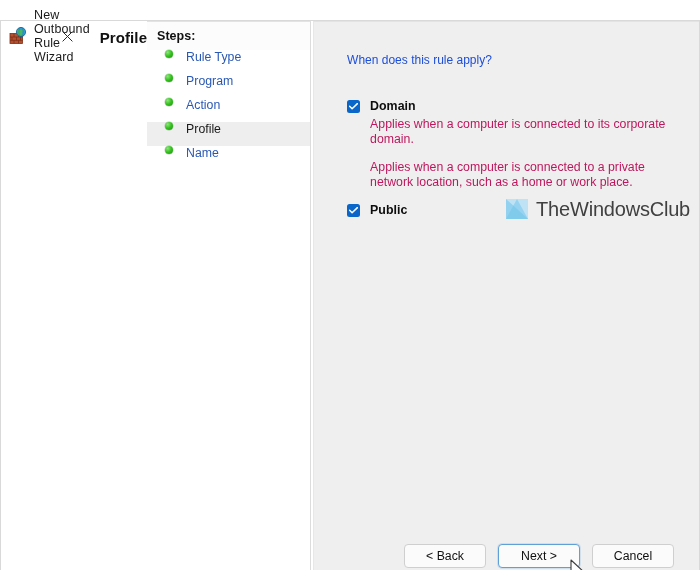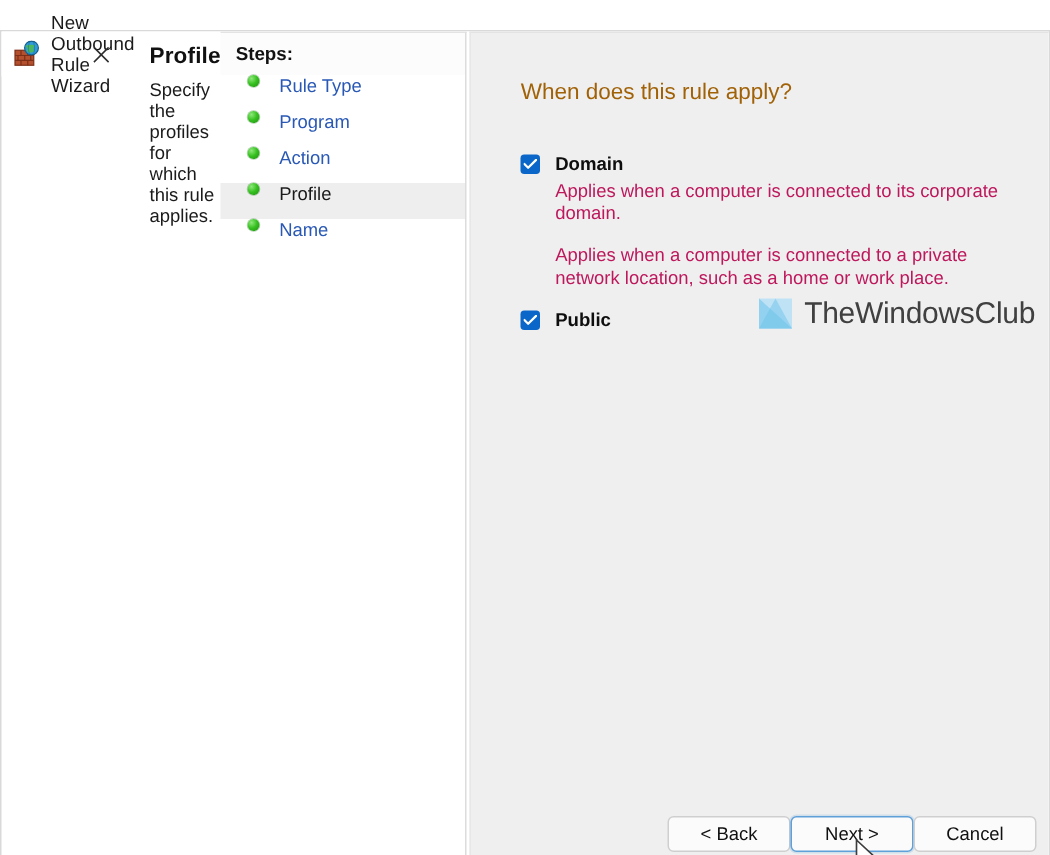--- a/index.html
+++ b/index.html
@@ -118,22 +118,22 @@
   #main {
     flex: 1 1 auto;
     background: #efefef;
     border-top: 1px solid #e3e3e3;
     border-left: 1px solid #e7e7e7;
     margin-left: 2px;
     position: relative;
     padding: 31px 22px 0 33px;
   }
   #question {
-    font-size: 15px;
-    color: #a16207;
+    font-size: 12px;
+    color: #1d4ed8;
     margin-bottom: 32px;
   }
 
   .check-group { margin-bottom: 13px; }
   .check-line {
     display: flex;
     align-items: flex-end;
   }
   .checkbox {
     width: 13px; height: 13px;
@@ -177,24 +177,24 @@
   }
   #watermark-text {
     font-size: 20px;
     color: #404040;
     letter-spacing: -.2px;
   }
 
   
   #footer {
     position: absolute;
-    right: 8px;
+    right: 25px;
     bottom: 21px;
     display: flex;
-    gap: 0;
+    gap: 12px;
   }
   .btn {
     width: 82px; height: 24px;
     border-radius: 4px;
     border: 1px solid #cfcfcf;
     background: #fbfbfb;
     font-size: 12.3px;
     color: #101010;
     font-family: "Liberation Sans", sans-serif;
     display: flex;
@@ -255,21 +255,20 @@
     <div id="close-button">
       <svg width="11" height="11" viewBox="0 0 11 11">
         <line x1="0.6" y1="0.6" x2="10.4" y2="10.4" stroke="#2b2b2b" stroke-width="1"></line>
         <line x1="10.4" y1="0.6" x2="0.6" y2="10.4" stroke="#2b2b2b" stroke-width="1"></line>
       </svg>
     </div>
   </div>
 
   <div id="header">
     <div id="page-title">Profile</div>
-    <div id="page-subtitle">Specify the profiles for which this rule applies.</div>
   </div>
 
   <div id="body">
 
     <div id="sidebar">
       <div id="steps-header">Steps:</div>
 
       <div class="step-row">
         <span class="step-bullet"></span>
         <span class="step-label">Rule Type</span>

